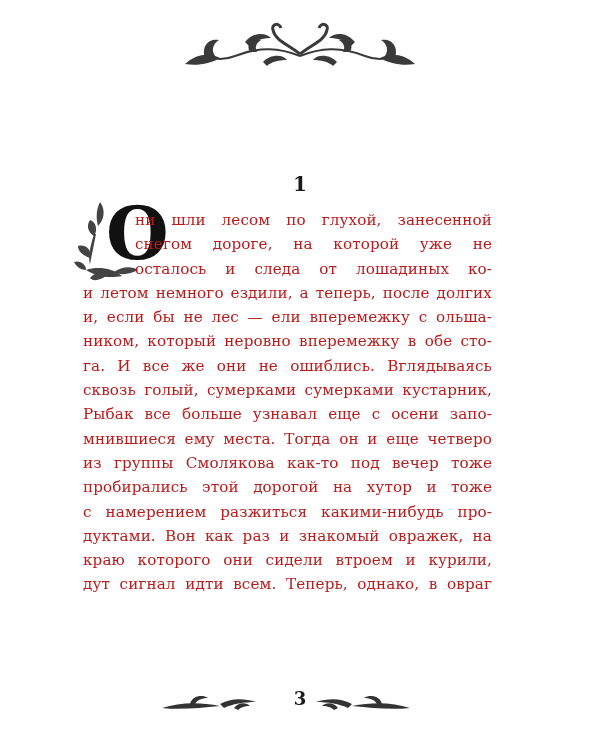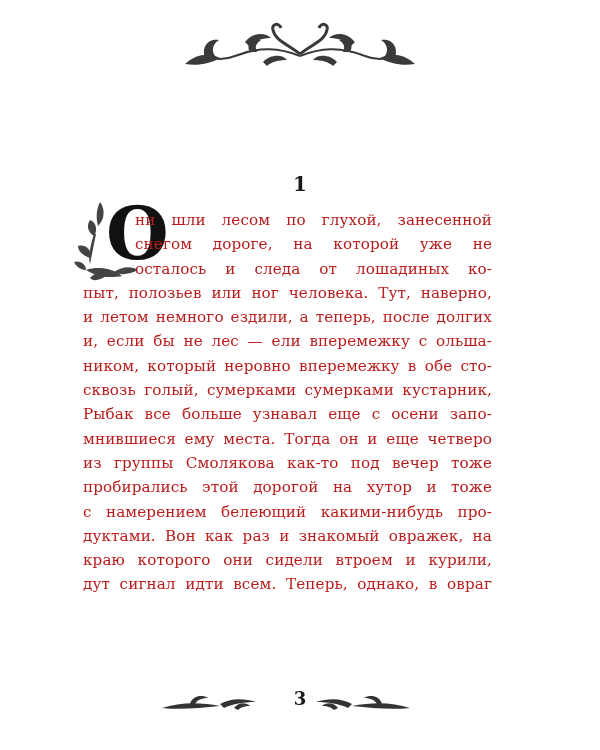--- a/index.html
+++ b/index.html
@@ -62,30 +62,30 @@
         <path d="M18 78 C22 72 30 72 34 76 C28 80 22 82 18 78 Z"></path>
       </g>
     </svg>
     <span class="dropcap">О</span>
   </div>
 
   <div class="text">
     <span class="line indent">ни шли лесом по глухой, занесенной</span>
     <span class="line indent">снегом дороге, на которой уже не</span>
     <span class="line indent">осталось и следа от лошадиных ко-</span>
-    <span class="line">пыт, полозьев или ног человека. Тут, наверно,</span>
     <span class="line">и летом немного ездили, а теперь, после долгих</span>
     <span class="line">и, если бы не лес — ели вперемежку с ольша-</span>
     <span class="line">ником, который неровно вперемежку в обе сто-</span>
+    <span class="line">га. И все же они не ошиблись. Вглядываясь</span>
     <span class="line">сквозь голый, сумерками сумерками кустарник,</span>
     <span class="line">Рыбак все больше узнавал еще с осени запо-</span>
     <span class="line">мнившиеся ему места. Тогда он и еще четверо</span>
     <span class="line">из группы Смолякова как-то под вечер тоже</span>
     <span class="line">пробирались этой дорогой на хутор и тоже</span>
-    <span class="line">с намерением белеющий какими-нибудь про-</span>
+    <span class="line">с намерением разжиться какими-нибудь про-</span>
     <span class="line">дуктами. Вон как раз и знакомый овражек, на</span>
     <span class="line">краю которого они сидели втроем и курили,</span>
     <span class="line last">дут сигнал идти всем. Теперь, однако, в овраг</span>
   </div>
 
   <div class="footer">
     <svg class="orn-left" viewBox="0 0 110 22">
       <g fill="#333">
         <path d="M2 18 C20 12 40 12 60 16 C40 18 20 20 2 18 Z"></path>
         <path d="M30 14 C32 6 42 4 48 8 C42 8 36 10 34 16 Z"></path>

